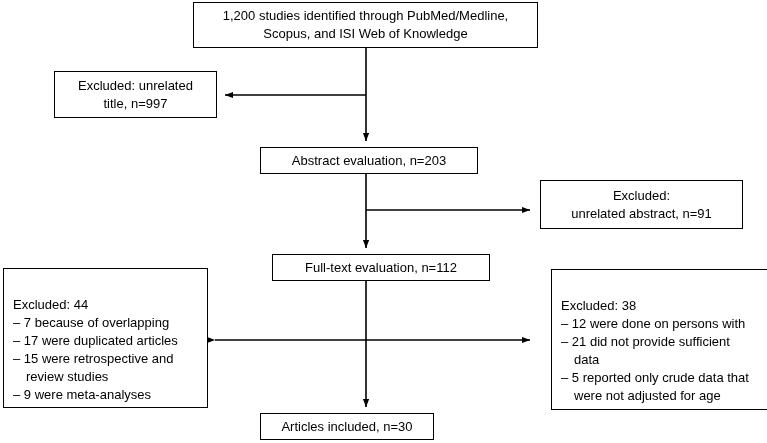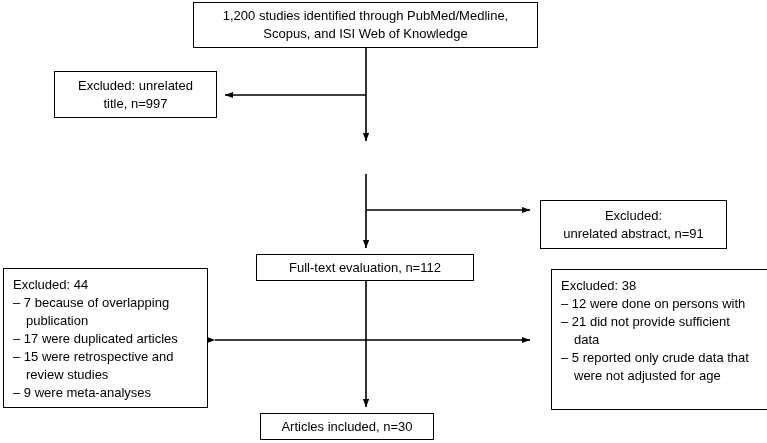--- a/index.html
+++ b/index.html
@@ -31,20 +31,21 @@
   }
   .box .txt { padding: 0 6px; }
   .box.listbox {
     align-items: flex-start;
     justify-content: flex-start;
     text-align: left;
   }
   .box.listbox .txt {
     padding: 7px 4px 0 9px;
     width: 100%;
+    margin-top: 20px;
   }
   .listline { white-space: nowrap; }
   .listline.indent { padding-left: 13px; }
   svg#wires {
     position: absolute;
     left: 0;
     top: 0;
     width: 767px;
     height: 443px;
     z-index: 1;
@@ -94,39 +95,43 @@
     </div>
   </div>
 
   <div class="box" style="left:54px; top:71px; width:163px; height:47px;">
     <div class="txt">
       <div>Excluded: unrelated</div>
       <div>title, n=997</div>
     </div>
   </div>
 
+  <div class="box" style="left:260px; top:147px; width:218px; height:27px;">
+    <div class="txt">
+      <div>Abstract evaluation, n=203</div>
+    </div>
+  </div>
 
-  <div class="box" style="left:540px; top:200px; width:187px; height:49px;">
+  <div class="box" style="left:540px; top:180px; width:203px; height:49px;">
     <div class="txt">
       <div>Excluded:</div>
       <div>unrelated abstract, n=91</div>
     </div>
   </div>
 
-  <div class="box" style="left:256px; top:254px; width:218px; height:27px;">
+  <div class="box" style="left:272px; top:254px; width:218px; height:27px;">
     <div class="txt">
       <div>Full-text evaluation, n=112</div>
     </div>
   </div>
 
   <div class="box listbox" style="left:3px; top:268px; width:205px; height:140px;">
     <div class="txt">
       <div class="listline">Excluded: 44</div>
       <div class="listline">– 7 because of overlapping</div>
-      <div class="listline indent">publication</div>
       <div class="listline">– 17 were duplicated articles</div>
       <div class="listline">– 15 were retrospective and</div>
       <div class="listline indent">review studies</div>
       <div class="listline">– 9 were meta-analyses</div>
     </div>
   </div>
 
   <div class="box listbox" style="left:551px; top:269px; width:225px; height:141px;">
     <div class="txt">
       <div class="listline">Excluded: 38</div>

